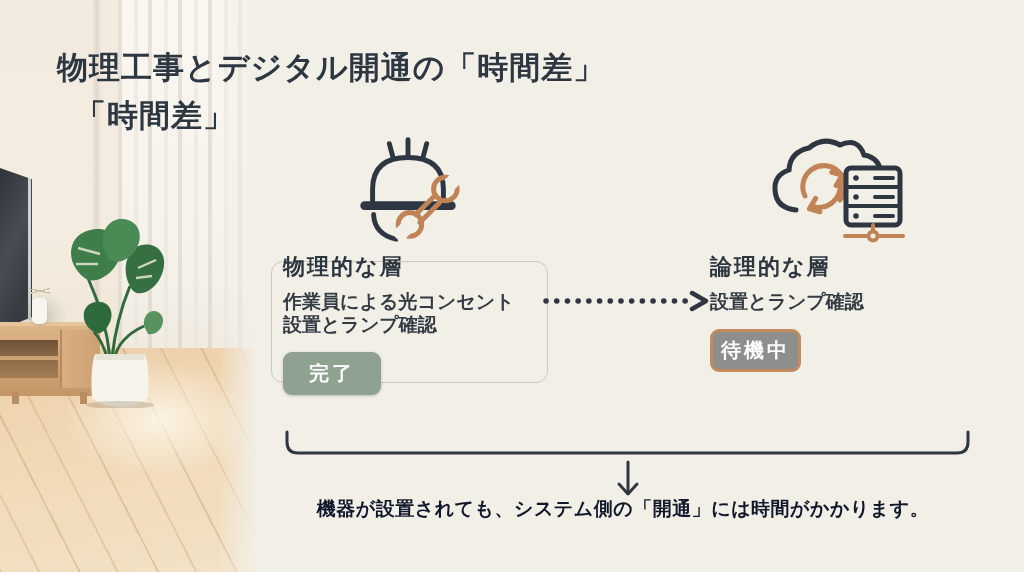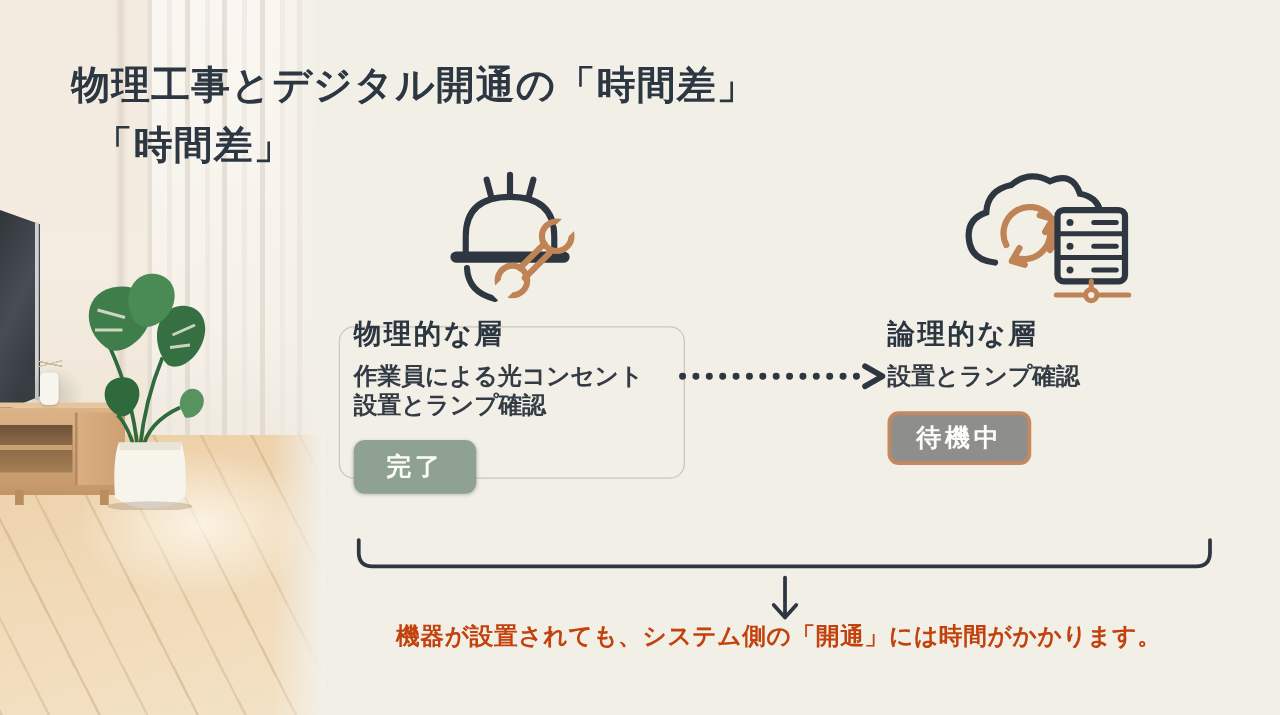--- a/index.html
+++ b/index.html
@@ -63,25 +63,25 @@
     border:1.5px solid rgba(172,166,150,.55);border-radius:12px;}
   .col{position:absolute;top:126px;width:250px;text-align:left;}
   .col-physical{left:283px;}
   .col-logical{left:710px;}
   .col-icon{height:122px;display:flex;align-items:center;justify-content:center;}
   .col-heading{font-size:22px;font-weight:700;letter-spacing:2px;margin-top:4px;color:#2c3640;}
   .col-desc{font-size:19px;font-weight:600;line-height:23px;margin-top:8px;color:#333b44;}
   .badge{display:inline-block;margin-top:16px;padding:8px 26px;border-radius:9px;
     font-size:20px;font-weight:700;letter-spacing:3px;color:#fdfcf8;}
   .badge-complete{background:#8fa190;box-shadow:0 1px 3px rgba(90,100,90,.35);}
-  .badge-waiting{background:#8e8e8c;border:3px solid #c28a5e;padding:5px 20px;}
+  .badge-waiting{background:#8e8e8c;border:3px solid #c28a5e;padding:5px 8px;}
   .dotted-arrow{position:absolute;left:540px;top:290px;}
   .bracket-svg{position:absolute;left:284px;top:430px;}
   .footer-note{position:absolute;left:623px;top:496px;transform:translateX(-50%);
-    white-space:nowrap;font-size:19px;font-weight:600;letter-spacing:.5px;color:#c2410c;}
+    white-space:nowrap;font-size:19px;font-weight:600;letter-spacing:.5px;color:#0f172a;}
 </style>
 </head>
 <body>
 
 <div class="canvas">
 
   <div class="photo">
     <div class="wall"></div>
     <div class="wall-corner"></div>
     <div class="curtain"></div>

